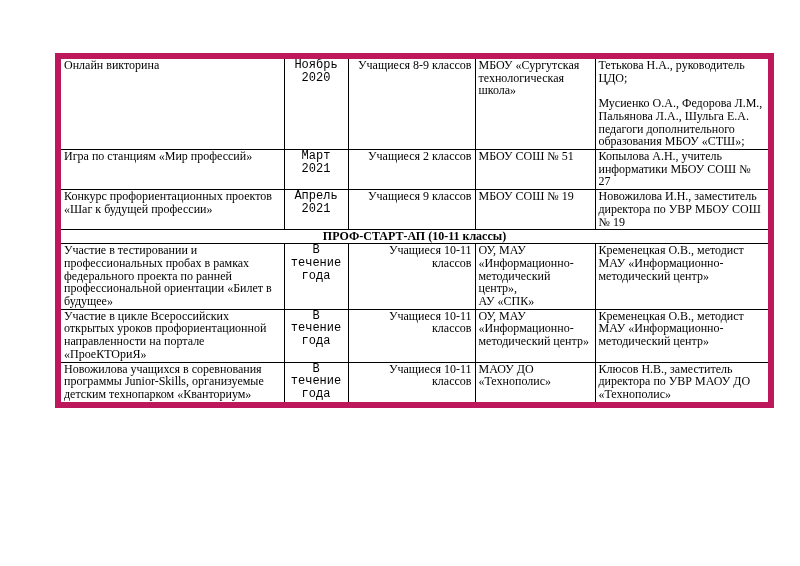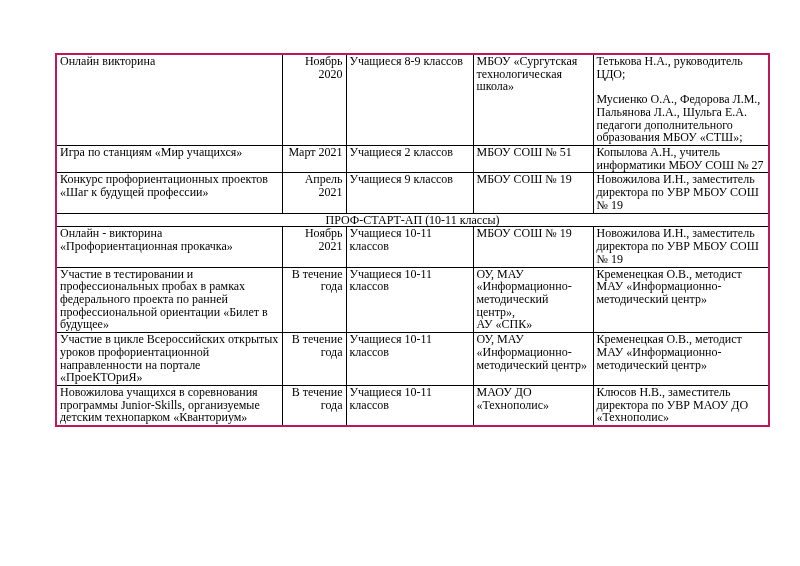--- a/index.html
+++ b/index.html
@@ -18,38 +18,38 @@
     height: 566px;
     background: #ffffff;
   }
   table.schedule {
     position: absolute;
     left: 55px;
     top: 53px;
     width: 713px;
     border-collapse: collapse;
     table-layout: fixed;
-    border: 2px solid #be185d;
+    border: 6px solid #be185d;
     font-size: 12px;
     line-height: 1.06;
   }
   table.schedule td {
     border: 1px solid #000000;
     vertical-align: top;
     padding: 0 3px 1px 3px;
     white-space: pre-line;
     overflow: hidden;
   }
   td.c-activity    { text-align: left; }
-  td.c-date        { text-align: right; }
-  td.c-participants{ text-align: left; }
+  td.c-date        { text-align: center; font-family: Liberation Mono, monospace; }
+  td.c-participants{ text-align: right; }
   td.c-venue       { }
   td.c-responsible { text-align: left; }
   tr.section-header td {
-    font-weight: normal;
+    font-weight: bold;
     text-align: center;
     padding: 0 11px;
     white-space: normal;
   }
 </style>
 </head>
 <body>
 
 <div class="page">
   <table class="schedule">
@@ -67,44 +67,36 @@
 2020</td>
         <td class="c-participants">Учащиеся 8-9 классов</td>
         <td class="c-venue">МБОУ «Сургутская
 технологическая
 школа»</td>
         <td class="c-responsible">Тетькова Н.А., руководитель ЦДО;
 
 Мусиенко О.А., Федорова Л.М., Пальянова Л.А., Шульга Е.А. педагоги дополнительного образования МБОУ «СТШ»;</td>
       </tr>
       <tr>
-        <td class="c-activity">Игра по станциям «Мир учащихся»</td>
+        <td class="c-activity">Игра по станциям «Мир профессий»</td>
         <td class="c-date">Март 2021</td>
         <td class="c-participants">Учащиеся 2 классов</td>
         <td class="c-venue">МБОУ СОШ № 51</td>
         <td class="c-responsible">Копылова А.Н., учитель информатики МБОУ СОШ № 27</td>
       </tr>
       <tr>
         <td class="c-activity">Конкурс профориентационных проектов «Шаг к будущей профессии»</td>
         <td class="c-date">Апрель
 2021</td>
         <td class="c-participants">Учащиеся 9 классов</td>
         <td class="c-venue">МБОУ СОШ № 19</td>
         <td class="c-responsible">Новожилова И.Н., заместитель директора по УВР МБОУ СОШ № 19</td>
       </tr>
       <tr class="section-header">
         <td colspan="5">ПРОФ-СТАРТ-АП (10-11 классы)</td>
-      </tr>
-      <tr>
-        <td class="c-activity">Онлайн - викторина «Профориентационная прокачка»</td>
-        <td class="c-date">Ноябрь
-2021</td>
-        <td class="c-participants">Учащиеся 10-11 классов</td>
-        <td class="c-venue">МБОУ СОШ № 19</td>
-        <td class="c-responsible">Новожилова И.Н., заместитель директора по УВР МБОУ СОШ № 19</td>
       </tr>
       <tr>
         <td class="c-activity">Участие в тестировании и профессиональных пробах в рамках федерального проекта по ранней профессиональной ориентации «Билет в будущее»</td>
         <td class="c-date">В течение
 года</td>
         <td class="c-participants">Учащиеся 10-11 классов</td>
         <td class="c-venue">ОУ, МАУ
 «Информационно-
 методический центр»,
 АУ «СПК»</td>

